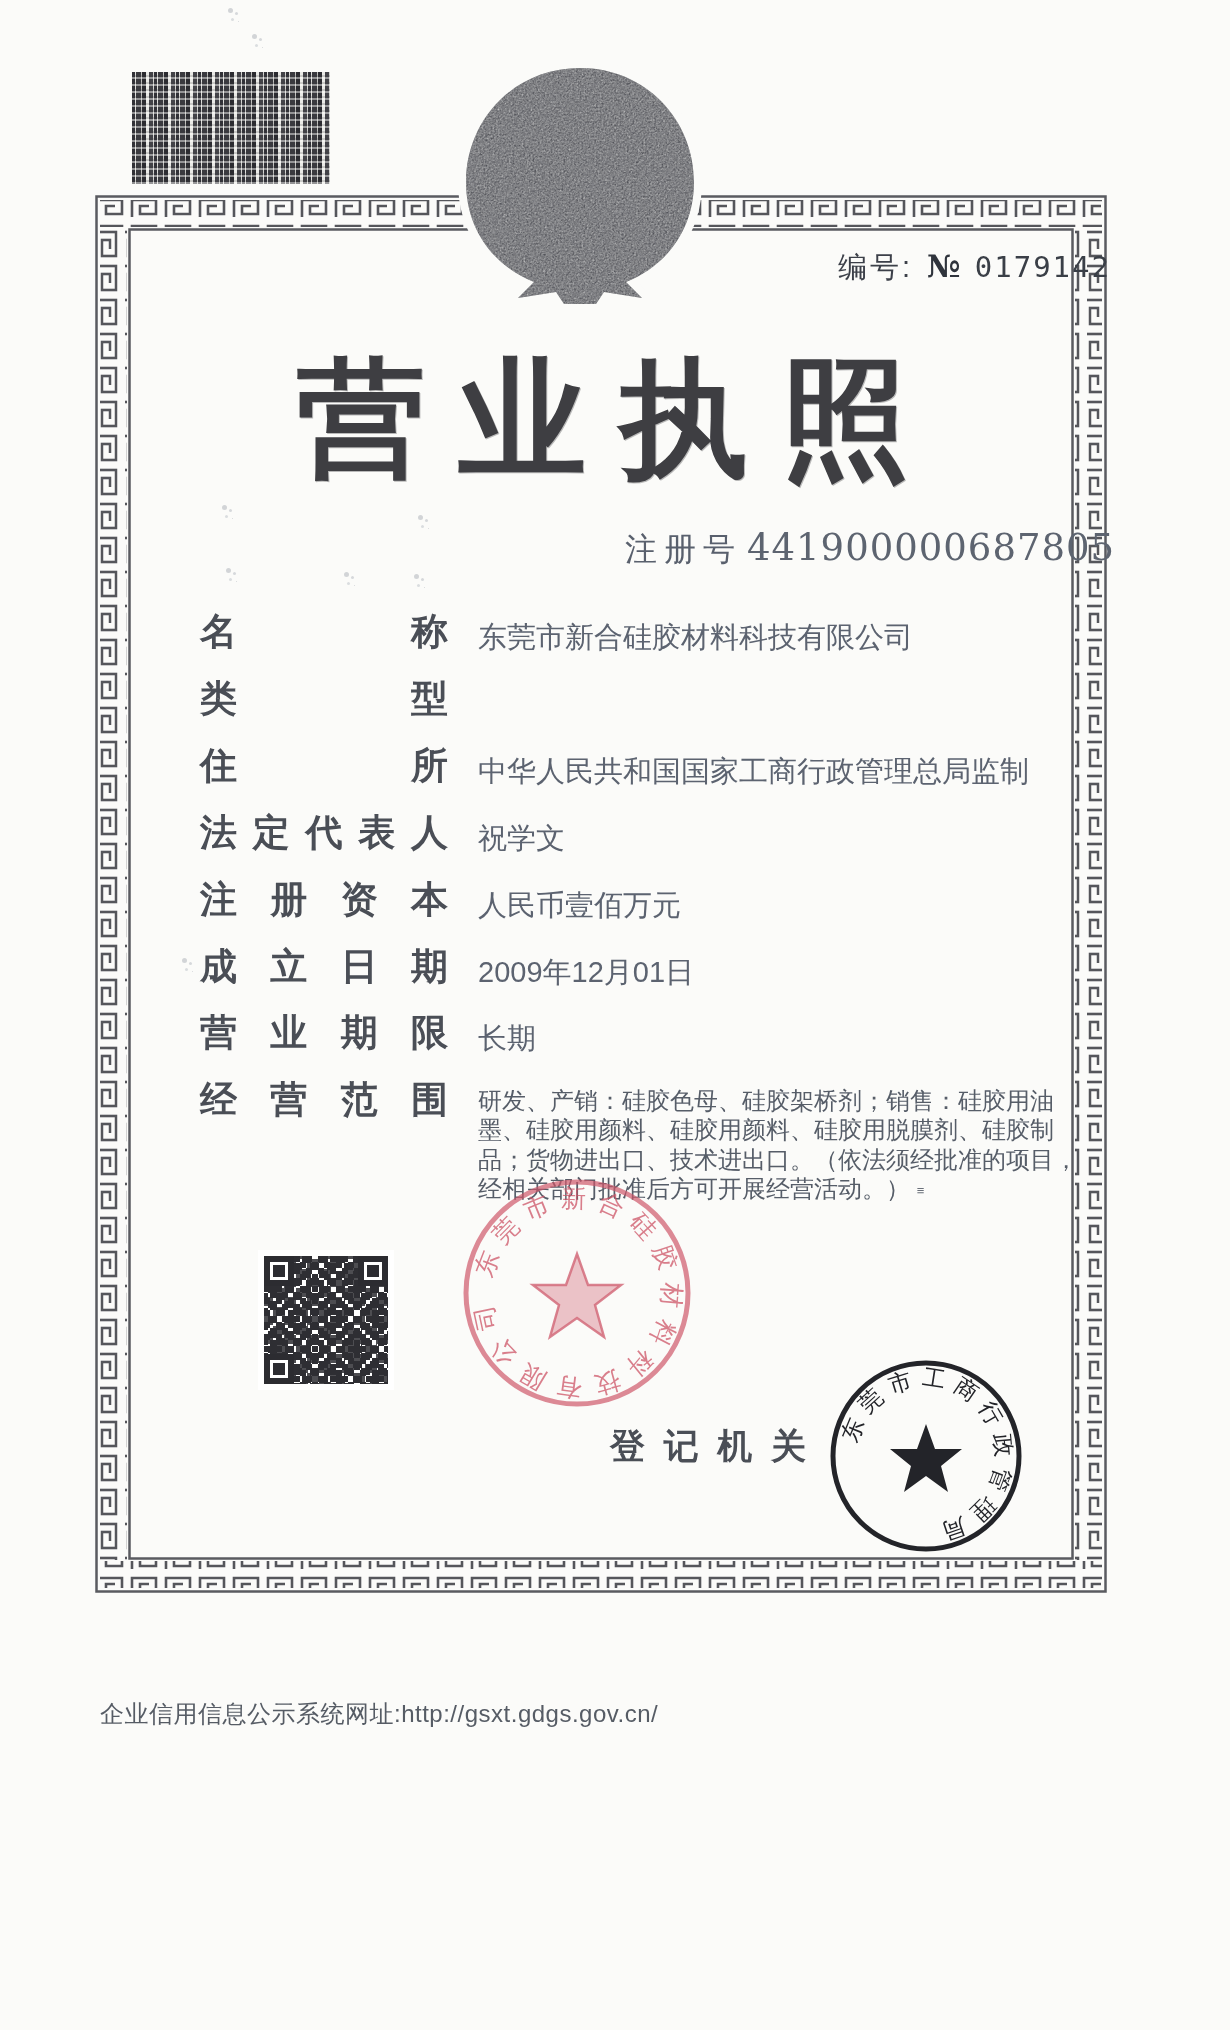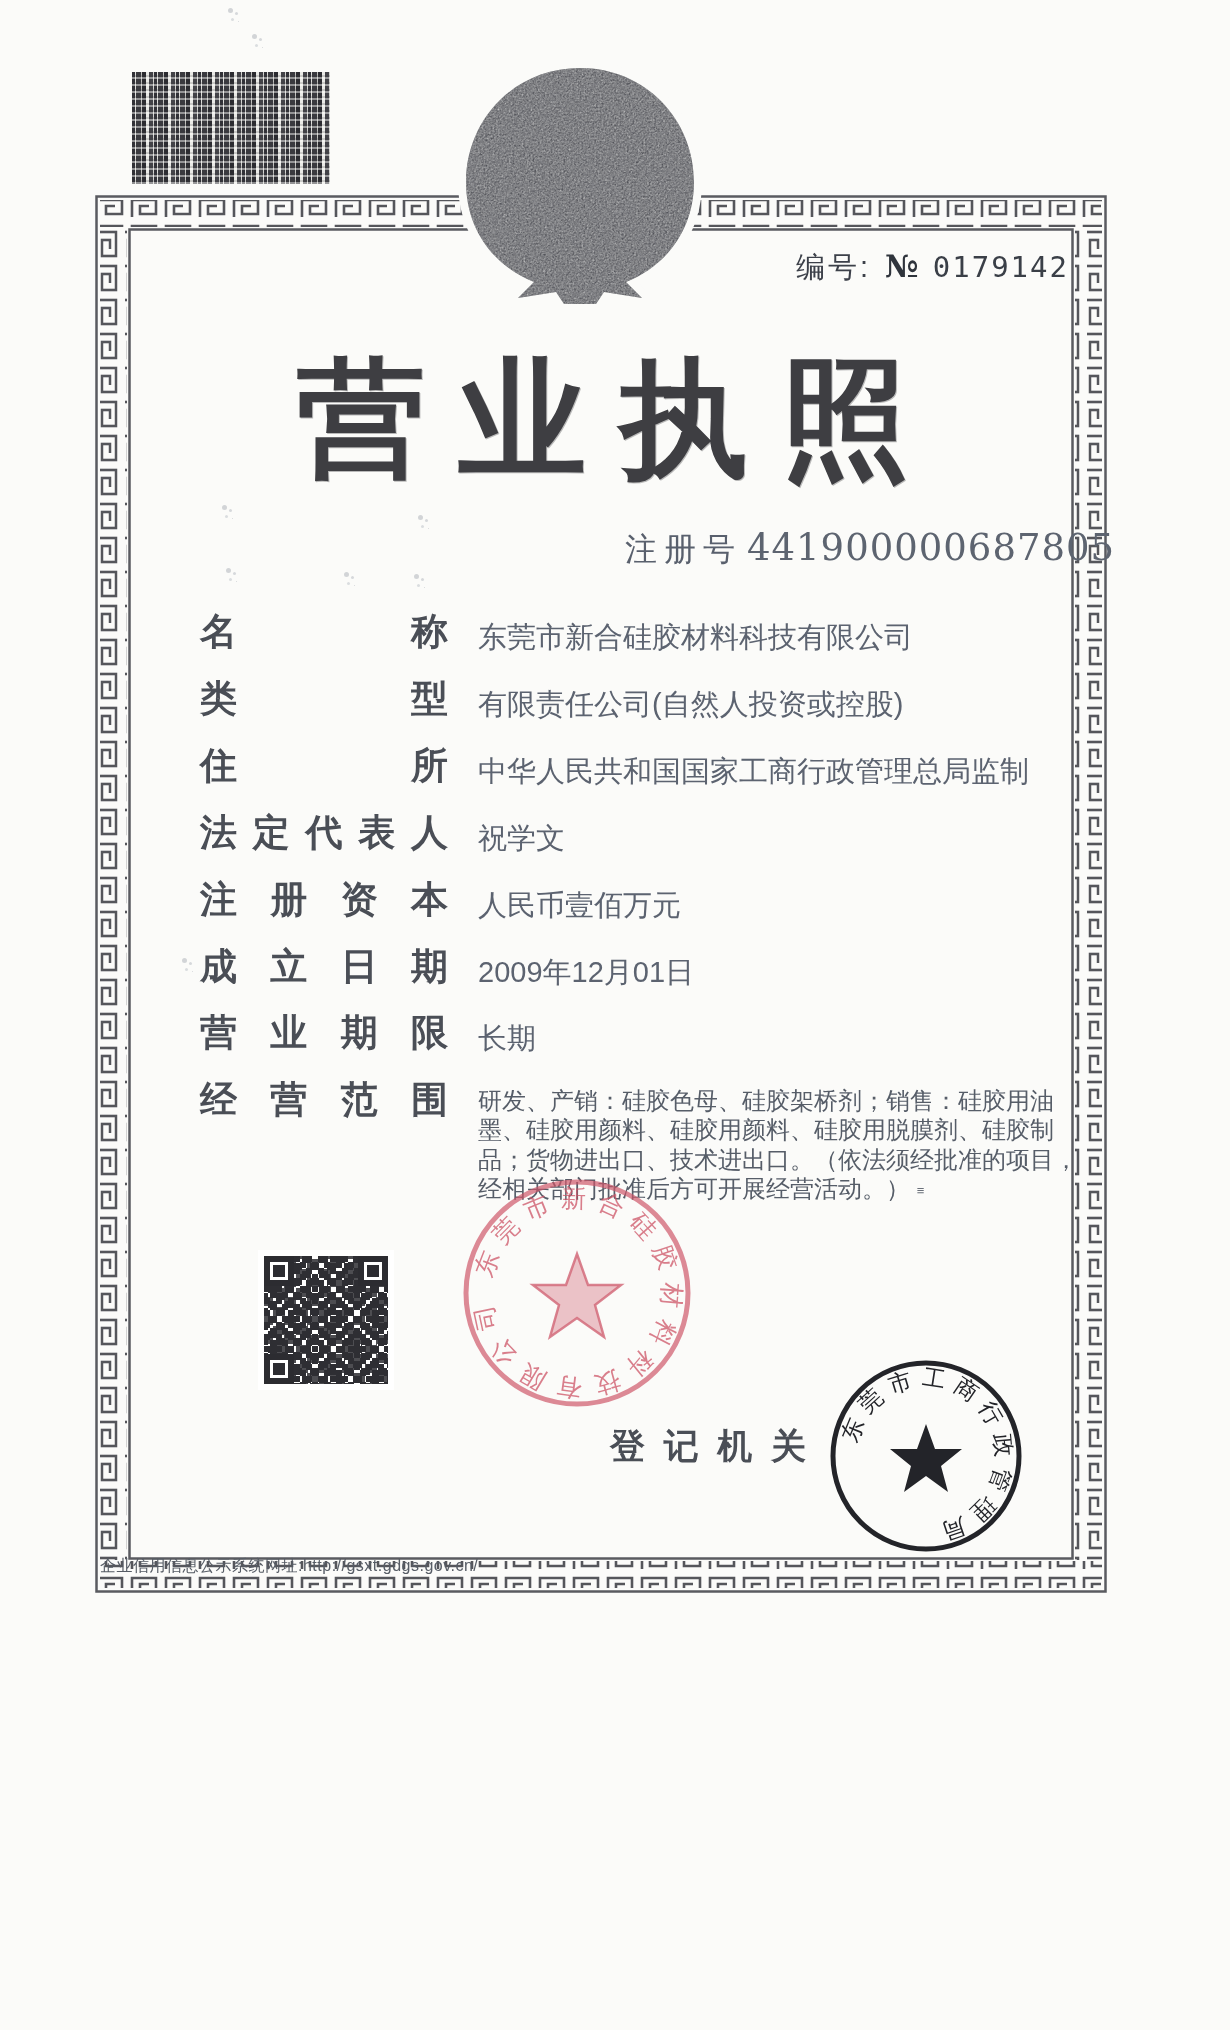--- a/index.html
+++ b/index.html
@@ -14,21 +14,21 @@
   .barcode{
     position:absolute;left:132px;top:72px;width:198px;height:112px;
     background:
       repeating-linear-gradient(0deg, rgba(250,250,248,.45) 0 2px, rgba(60,60,64,.18) 2px 4px, rgba(0,0,0,0) 4px 7px),
       repeating-linear-gradient(90deg,#35353a 0 3px,#d9d9d6 3px 4px,#3d3d42 4px 9px,#bdbdba 9px 10px,#2f2f34 10px 14px,#e4e4e1 14px 17px,#46464b 17px 21px,#cfcfcc 21px 22px);
     filter:blur(.4px) contrast(1.05);
   }
   
   .emblem{position:absolute;left:442px;top:58px;}
   
-  .serial{position:absolute;left:796px;top:248px;display:flex;align-items:baseline;gap:14px;white-space:nowrap;}
+  .serial{position:absolute;left:838px;top:248px;display:flex;align-items:baseline;gap:14px;white-space:nowrap;}
   .serial .lab{font-size:29px;color:#3c4049;letter-spacing:3px;}
   .serial .nosym{font-family:"DejaVu Serif",serif;font-weight:bold;font-size:31px;color:#2f343c;}
   .serial .num{font-family:"DejaVu Sans Mono",monospace;font-size:29px;color:#3a3f47;letter-spacing:2px;}
   
   .title{
     position:absolute;left:297px;top:340px;width:612px;height:160px;
     display:flex;justify-content:space-between;align-items:center;
     font-size:128px;font-weight:bold;color:#3f3f43;
     text-shadow:1px 1px 0 rgba(63,63,67,.35);
     filter:contrast(1.02);
@@ -60,21 +60,21 @@
   .finder.tl{left:6px;top:6px;} .finder.tr{right:6px;top:6px;} .finder.bl{left:6px;bottom:6px;}
   
   .seal-red{position:absolute;left:452px;top:1168px;opacity:.85;}
   .seal-black{position:absolute;left:826px;top:1356px;}
   
   .registrar{position:absolute;left:610px;top:1423px;width:196px;display:flex;justify-content:space-between;
     font-size:35px;font-weight:600;color:#4a4e56;}
   .dateline{position:absolute;left:753px;top:1481px;font-size:34px;color:#555b66;white-space:pre;
     font-family:"DejaVu Serif",serif;letter-spacing:2px;}
   
-  .footer-left{position:absolute;left:100px;top:1556px;font-size:16px;color:#565c65;letter-spacing:.5px;}
+  .footer-left{position:absolute;left:100px;top:1698px;font-size:24px;color:#565c65;letter-spacing:.5px;}
   .footer-right{position:absolute;right:112px;top:1606px;font-size:26px;color:#4b5058;letter-spacing:1px;}
   
   .smudge{position:absolute;opacity:.32;filter:blur(.5px);}
   .smudge i{display:block;width:5px;height:5px;border-radius:50%;background:#7d8591;
     box-shadow:6px 3px 0 -1px #8b929e, 2px 9px 0 -1px #98a0ac, 8px 11px 0 -2px #7d8591;}
 </style>
 </head>
 <body>
 
 <div class="page">
@@ -168,21 +168,20 @@
         <span>名</span>
         <span>称</span>
       </div>
     <div class="fvalue">东莞市新合硅胶材料科技有限公司</div>
   </div>
   <div class="row" style="top:679px">
     <div class="flabel">
         <span>类</span>
         <span>型</span>
       </div>
-    <div class="fvalue">有限责任公司(自然人投资或控股)</div>
   </div>
   <div class="row" style="top:746px">
     <div class="flabel">
         <span>住</span>
         <span>所</span>
       </div>
     <div class="fvalue">中华人民共和国国家工商行政管理总局监制</div>
   </div>
   <div class="row" style="top:813px">
     <div class="flabel">

